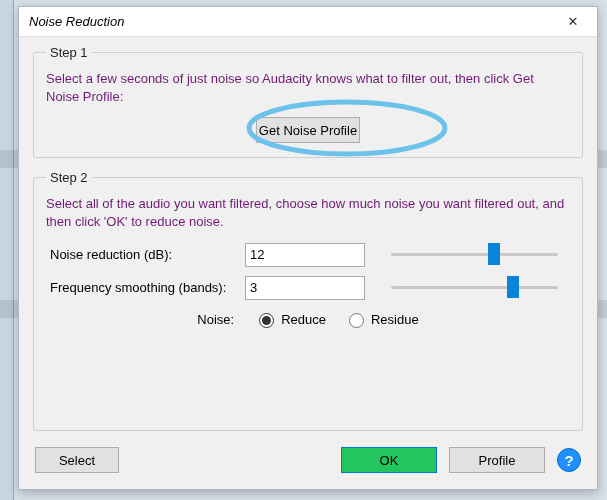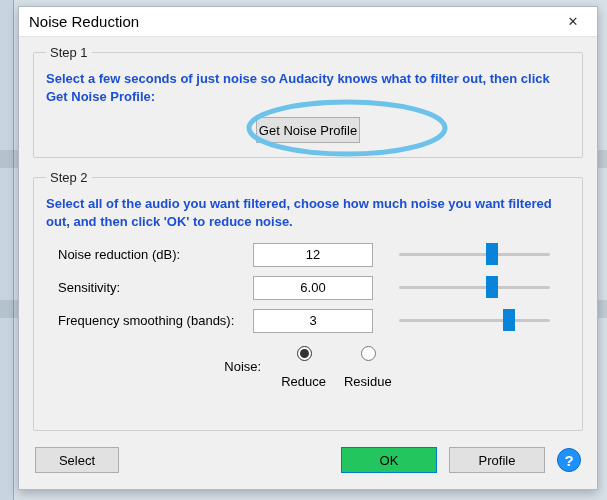--- a/index.html
+++ b/index.html
@@ -25,58 +25,58 @@
     box-shadow: 0 3px 10px rgba(0,0,0,.25);
     display: flex; flex-direction: column;
   }
   .titlebar {
     height: 30px;
     background: #fff;
     border-bottom: 1px solid #e3e3e3;
     display: flex; align-items: center;
     padding: 0 4px 0 10px;
   }
-  .titlebar .title { flex:1; font-size:15px;}
+  .titlebar .title { flex:1; font-size:13px;font-style:italic;}
   .close-btn {
     width: 40px; height: 26px;
     display:flex; align-items:center; justify-content:center;
     color:#333;
   }
   .body { padding: 8px 14px 12px 14px; flex:1; display:flex; flex-direction:column; }
   fieldset {
     border:1px solid #cfcfcf;
     border-radius:2px;
     padding: 10px 12px 14px 12px;
     margin: 0 0 12px 0;
   }
   legend { padding:0 4px; color:#222; }
-  .desc { color:#1d4ed8; margin-bottom:12px; line-height:1.35;font-weight:bold;}
+  .desc { color:#701a75; margin-bottom:12px; line-height:1.35;}
   .center { text-align:center; position:relative;}
   .btn {
     display:inline-block;
     background:#e1e1e1;
     border:1px solid #adadad;
     padding:4px 2px;
     min-height:26px;
     font: inherit;
     cursor:pointer;
   }
   .btn.primary { border:1.5px solid #0078d7; background:#22c55e; min-width:96px;}
   .annot {
     position:absolute;
     left:196px; top:-20px;
     width:210px; height:62px;
     pointer-events:none;
   }
-  .row { display:flex; align-items:center; margin:8px 12px;}
+  .row { display:flex; align-items:center; margin:8px 4px;}
   .row .lab { width:195px;}
   .row input[type=text]{
     width:120px; height:24px;
     border:1px solid #aaa; background:#fff;
-    padding:2px 4px; font:inherit;text-align:center;
+    padding:2px 4px; font:inherit;
   }
   .slider-wrap { flex:1; padding:0 10px 0 24px;}
   input[type=range]{
     -webkit-appearance:none; appearance:none;
     width:100%; height:20px; background:transparent;
   }
   input[type=range]::-webkit-slider-runnable-track{
     height:3px; background:#c8c8c8; border-radius:2px;
   }
   input[type=range]::-moz-range-track{
@@ -86,21 +86,21 @@
     -webkit-appearance:none; appearance:none;
     width:12px; height:22px; margin-top:-10px;
     background:#0a84d8; border:none;
   }
   input[type=range]::-moz-range-thumb{
     width:12px; height:22px; border:none; border-radius:0;
     background:#0a84d8;
   }
   .noise-row { display:flex; align-items:center; justify-content:center; gap:18px; margin-top:10px;}
   .noise-row .lab2 { margin-right:2px;}
-  .radio { display:flex; align-items:center; gap:13px; cursor:pointer;flex-direction:column;}
+  .radio { display:flex; align-items:center; gap:4px; cursor:pointer;}
   .radio input { width:15px; height:15px; accent-color:#333;}
   .footer {
     display:flex; align-items:center; gap:12px;
     padding: 4px 2px 4px 2px;
   }
   .footer .spacer{flex:1;}
   .help {
     width:24px; height:24px; border-radius:50%;
     background:#1e90ff; color:#fff; font-weight:bold;
     display:flex; align-items:center; justify-content:center;
@@ -139,27 +139,20 @@
       <div class="desc">Select all of the audio you want filtered, choose how much noise you want filtered out, and then click 'OK' to reduce noise.</div>
 
       <div class="row">
         <div class="lab">Noise reduction (dB):</div>
         <input type="text" value="12" style="">
         <div class="slider-wrap">
           <input type="range" min="0" max="48" value="30" style="">
         </div>
       </div>
 
-      <div class="row">
-        <div class="lab">Sensitivity:</div>
-        <input type="text" value="6.00" style="">
-        <div class="slider-wrap">
-          <input type="range" min="0" max="24" value="15" style="">
-        </div>
-      </div>
 
       <div class="row">
         <div class="lab">Frequency smoothing (bands):</div>
         <input type="text" value="3" style="">
         <div class="slider-wrap">
           <input type="range" min="0" max="12" value="9" style="">
         </div>
       </div>
 
       <div class="noise-row">

